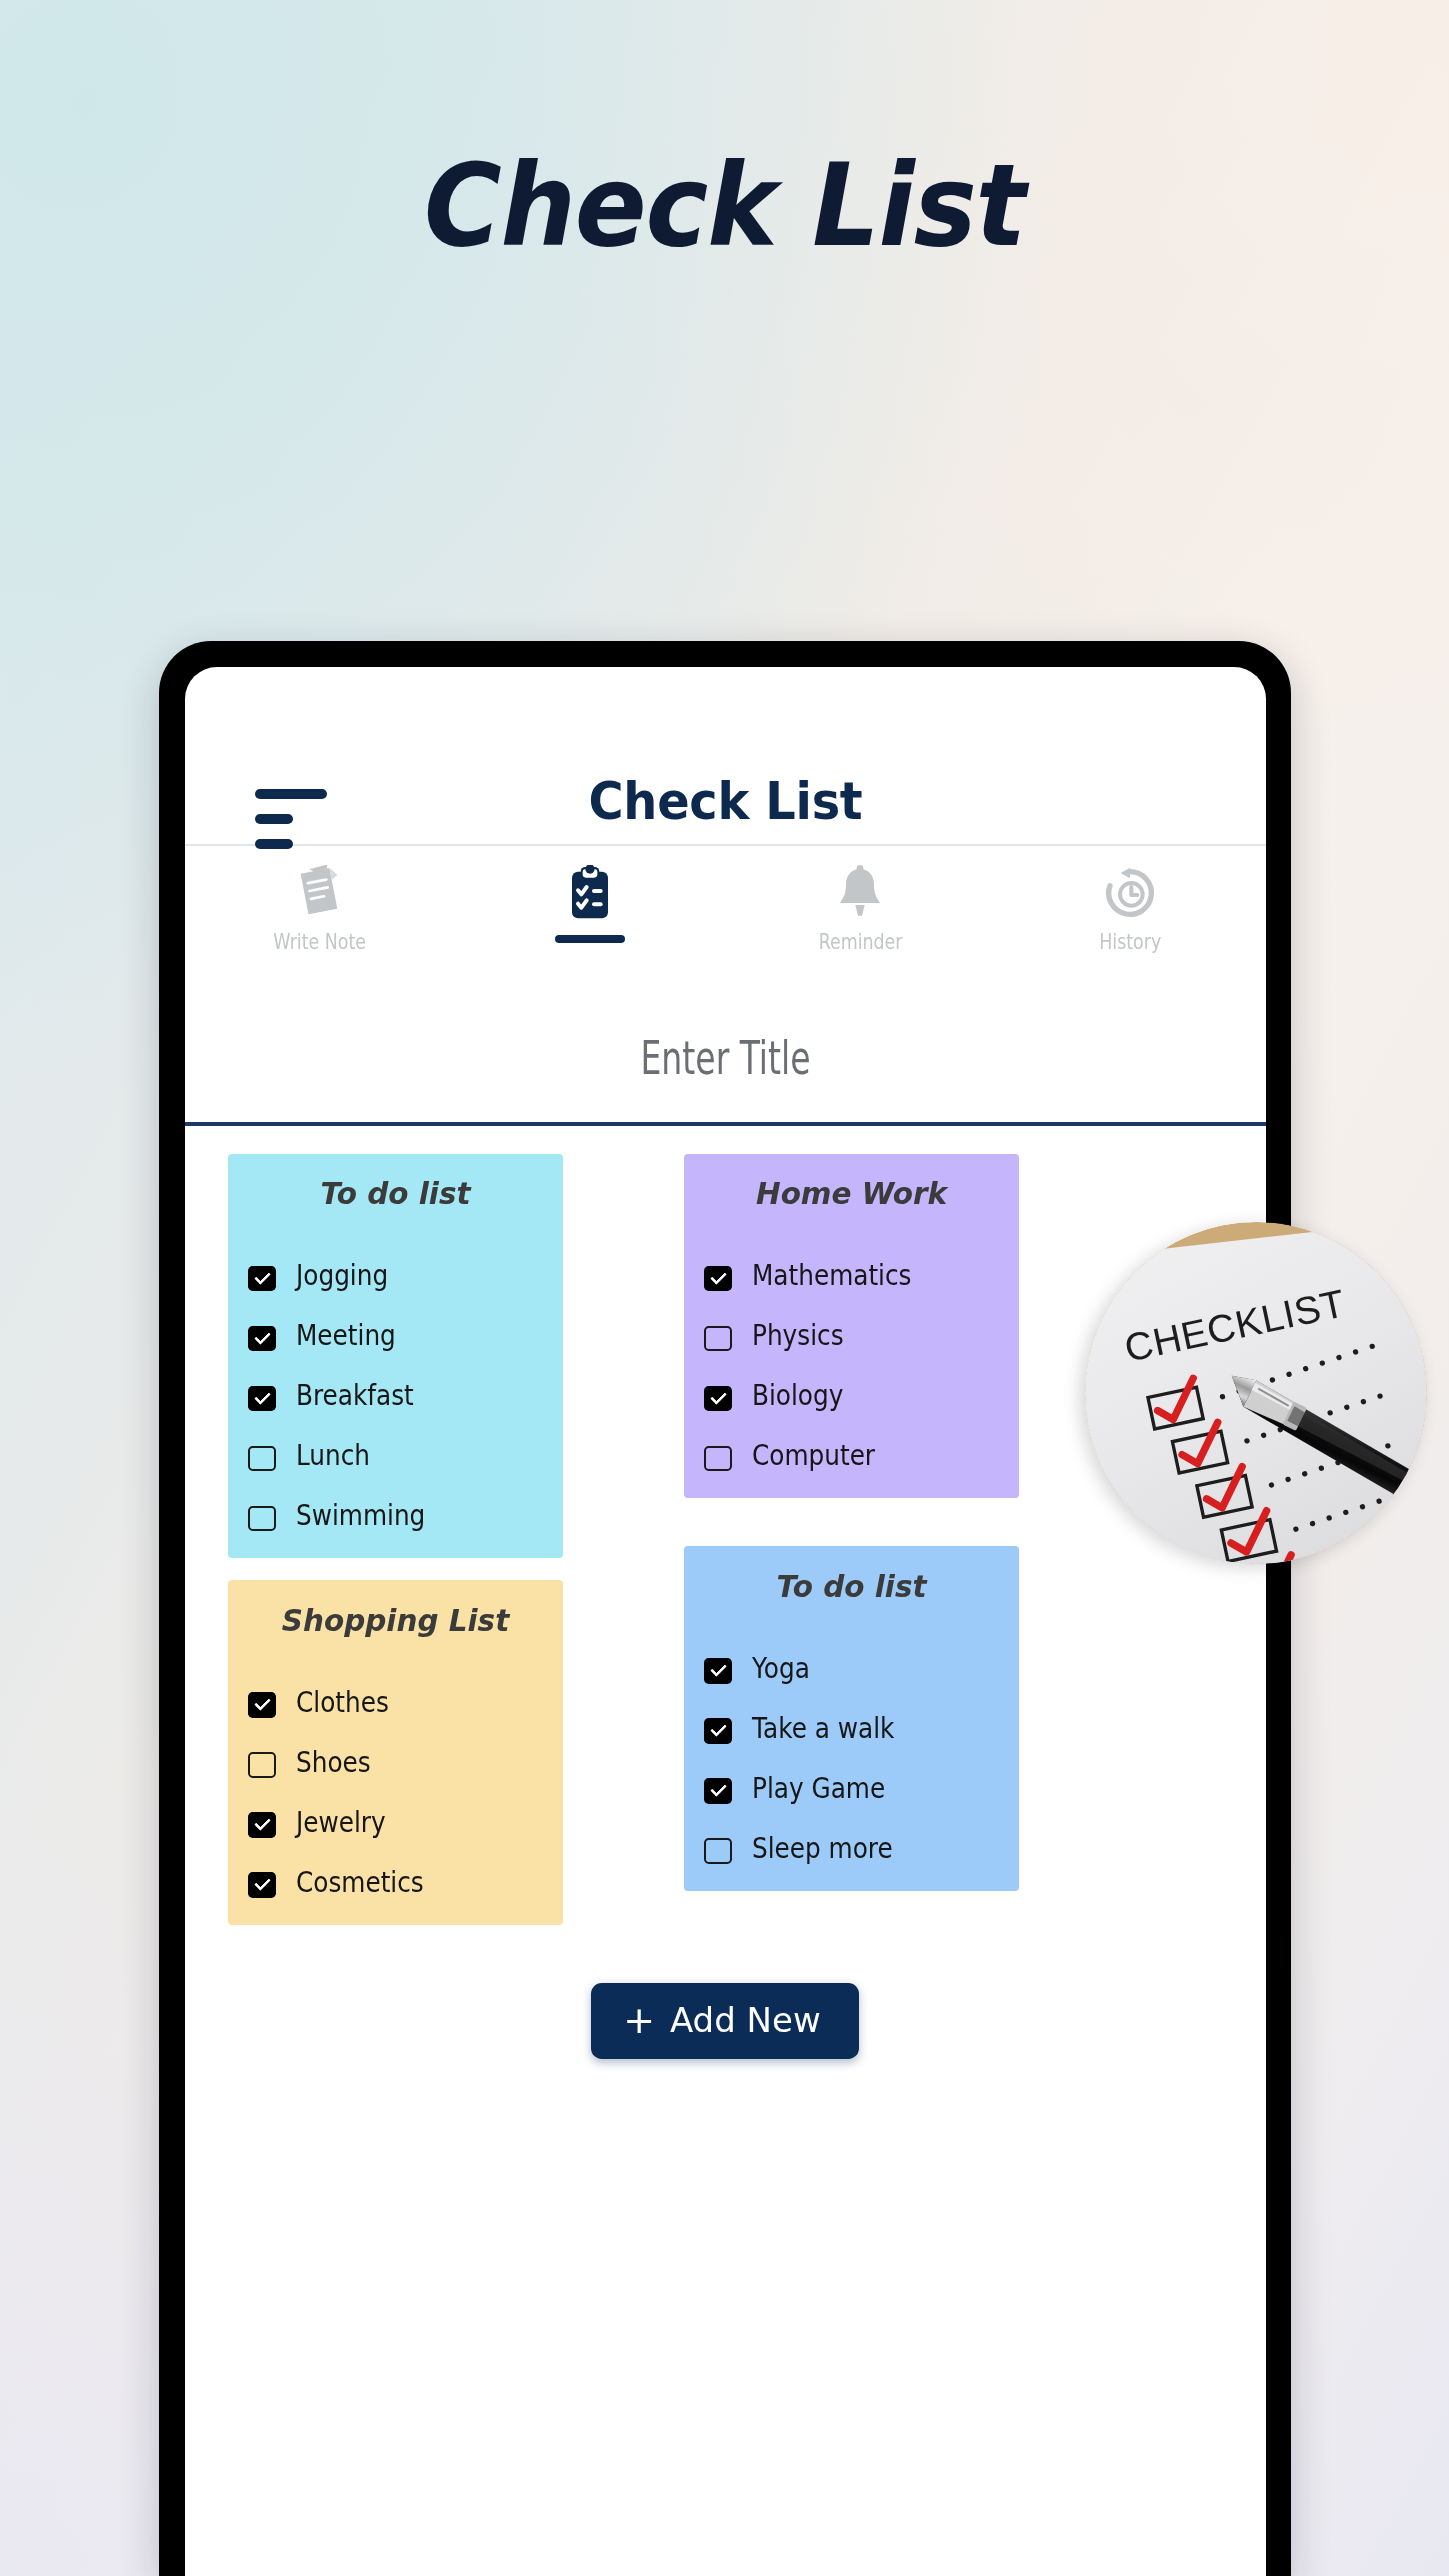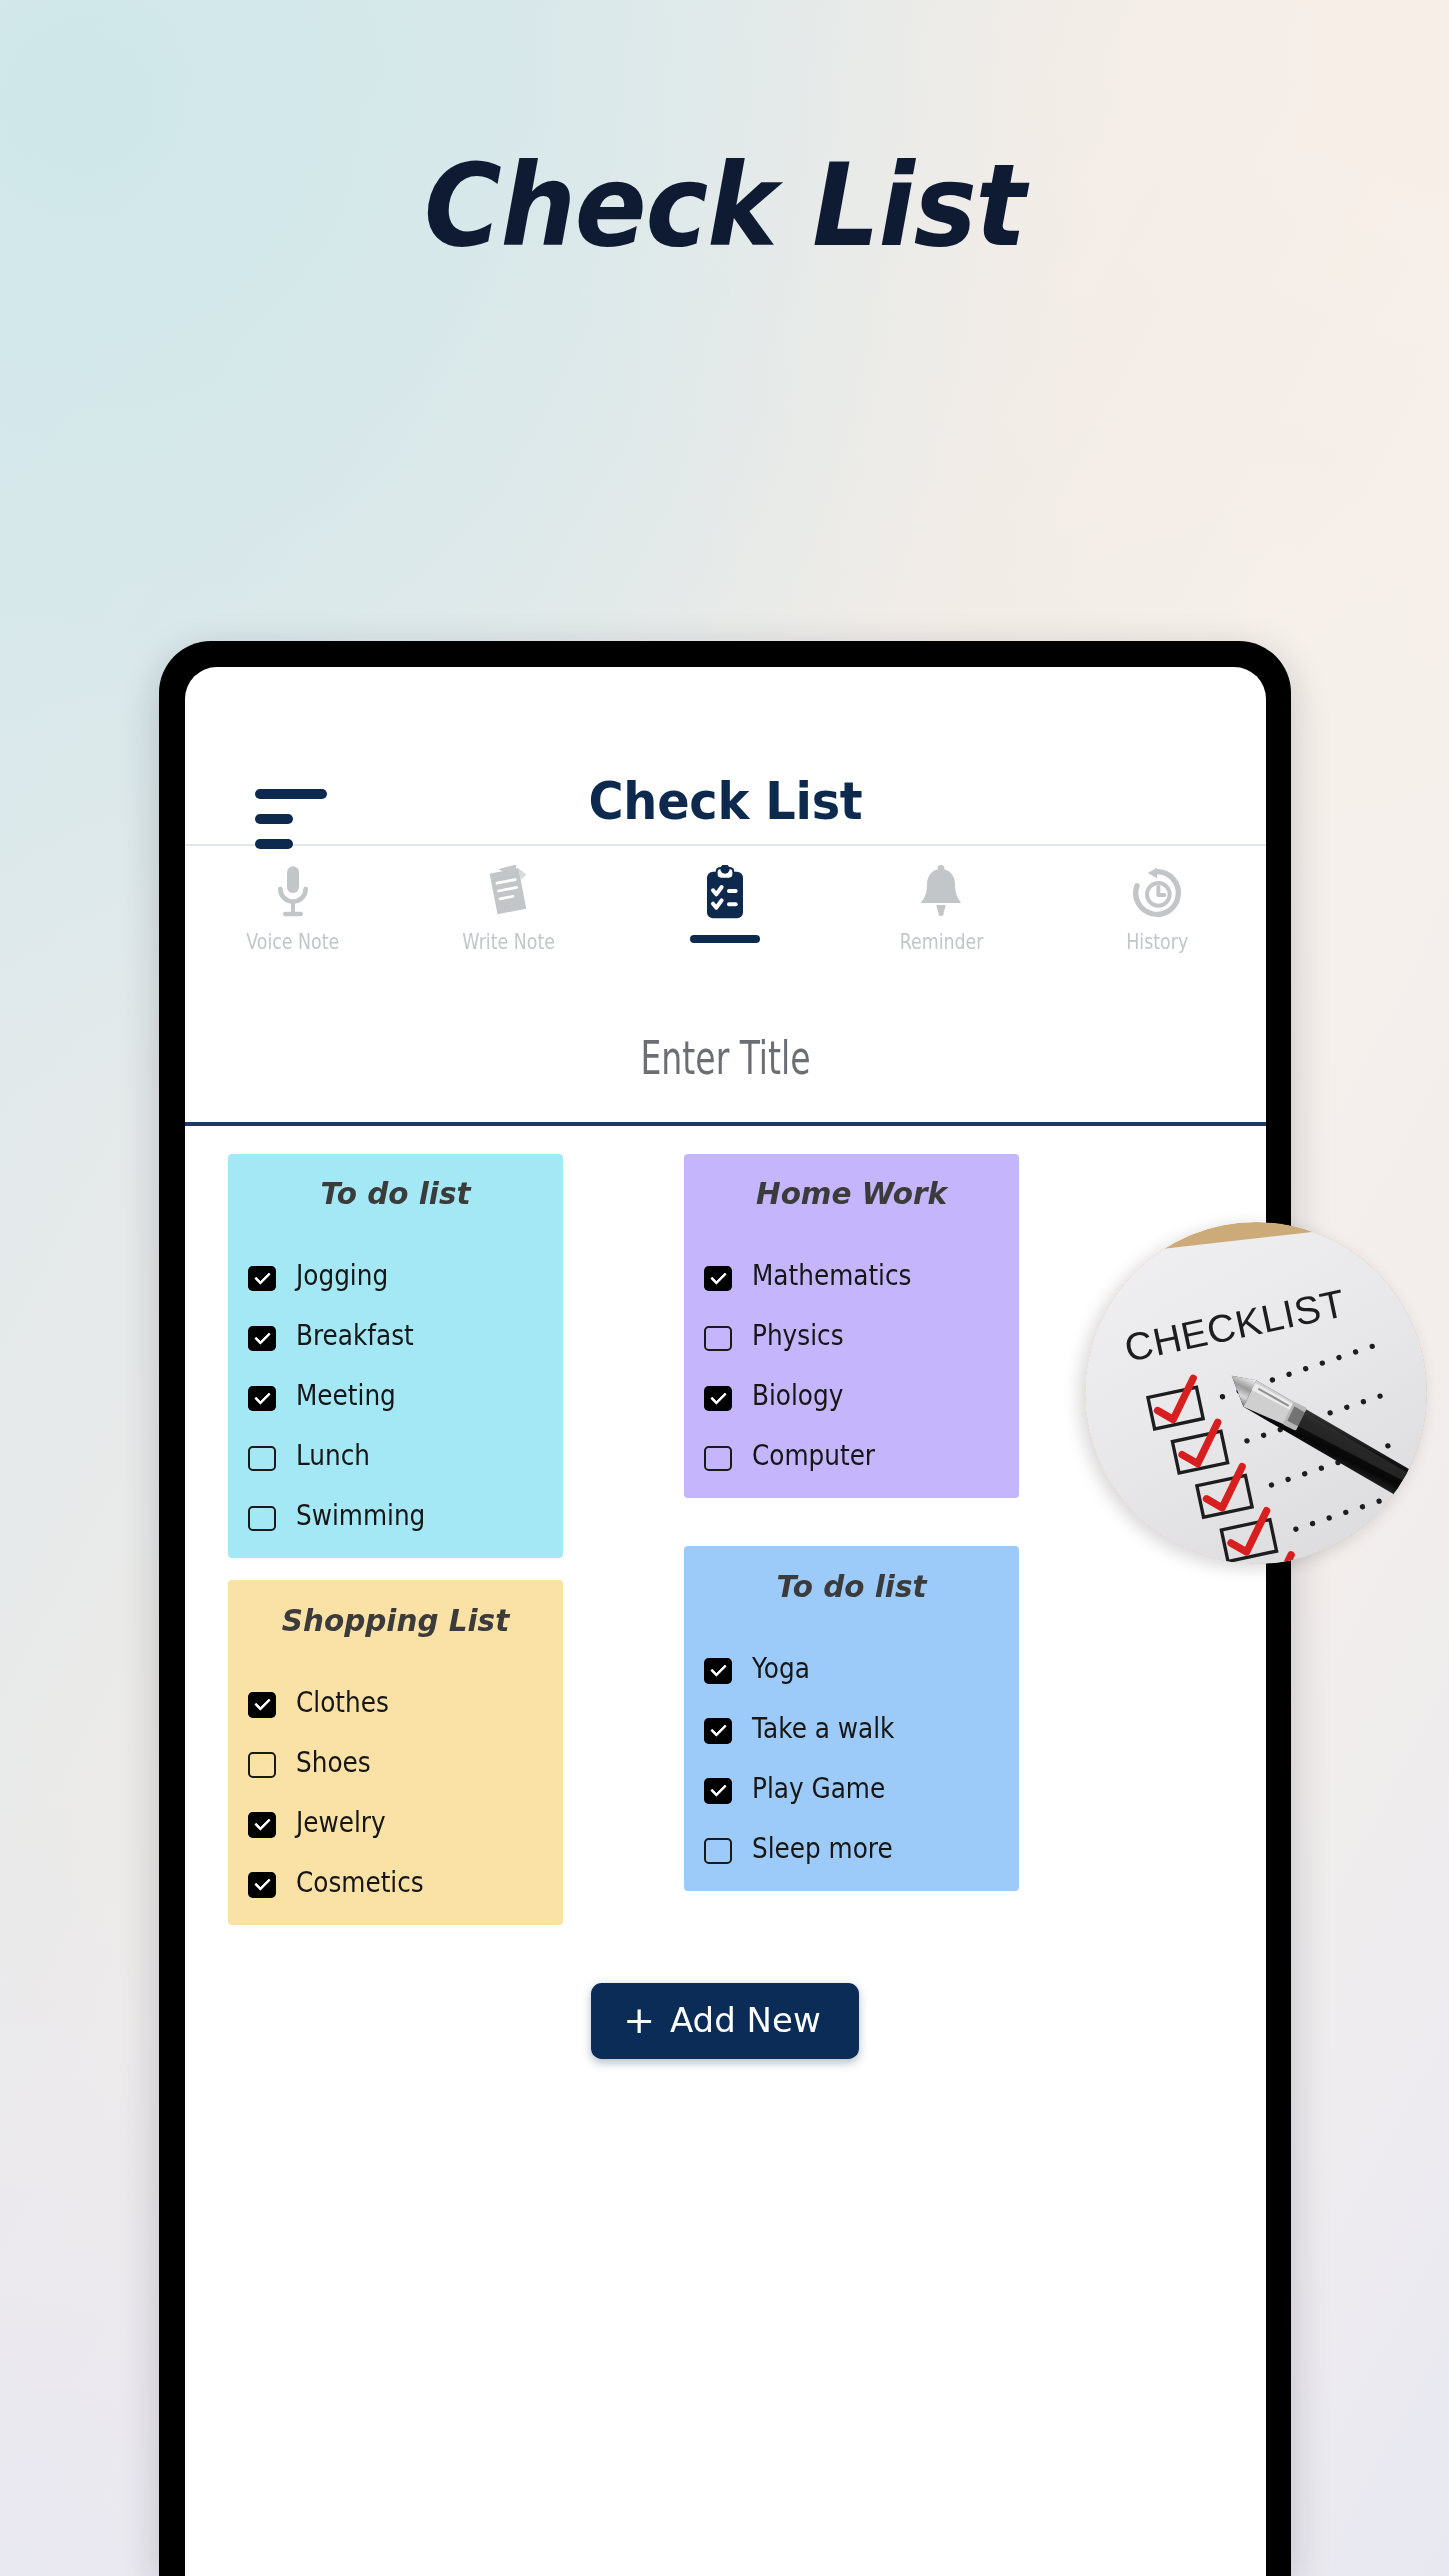--- a/index.html
+++ b/index.html
@@ -303,31 +303,20 @@
       <div id="menu-btn">
         <i></i>
         <i></i>
         <i></i>
       </div>
       <div id="appbar-title">Check List</div>
     </div>
 
     <div id="tabbar">
 
-      <div class="tab">
-        <div class="tab-icon">
-          <svg width="42" height="56" viewBox="0 0 62 84">
-            <rect x="22" y="2" width="18" height="40" rx="9" fill="#c3c6c9"></rect>
-            <path d="M12 36 a19 19 0 0 0 38 0" stroke="#c3c6c9" stroke-width="7" fill="none" stroke-linecap="round"></path>
-            <rect x="28" y="55" width="6" height="16" fill="#c3c6c9"></rect>
-            <rect x="16" y="70" width="30" height="7" rx="3.5" fill="#c3c6c9"></rect>
-          </svg>
-        </div>
-        <div class="tab-label">Voice Note</div>
-      </div>
 
       <div class="tab">
         <div class="tab-icon">
           <svg width="52" height="56" viewBox="0 0 78 84">
             <g transform="rotate(-11 39 42)">
               <path d="M16 8 h44 v62 h-44 z" fill="#c3c6c9"></path>
               <path d="M60 8 l10 12 -10 6 z" fill="#d8dadc"></path>
               <g stroke="#ffffff" stroke-width="4" stroke-linecap="round">
                 <line x1="24" y1="24" x2="52" y2="24"></line>
                 <line x1="24" y1="36" x2="52" y2="36"></line>
@@ -393,25 +382,25 @@
       <div class="col">
 
         <div class="card" style="background:#a5e8f5">
           <div class="card-title">To do list</div>
           <div class="card-row">
             <span class="cb on"></span>
             <span class="card-label">Jogging</span>
           </div>
           <div class="card-row">
             <span class="cb on"></span>
+            <span class="card-label">Meeting</span>
+          </div>
+          <div class="card-row">
+            <span class="cb on"></span>
             <span class="card-label">Breakfast</span>
-          </div>
-          <div class="card-row">
-            <span class="cb on"></span>
-            <span class="card-label">Meeting</span>
           </div>
           <div class="card-row">
             <span class="cb off"></span>
             <span class="card-label">Lunch</span>
           </div>
           <div class="card-row">
             <span class="cb off"></span>
             <span class="card-label">Swimming</span>
           </div>
         </div>

